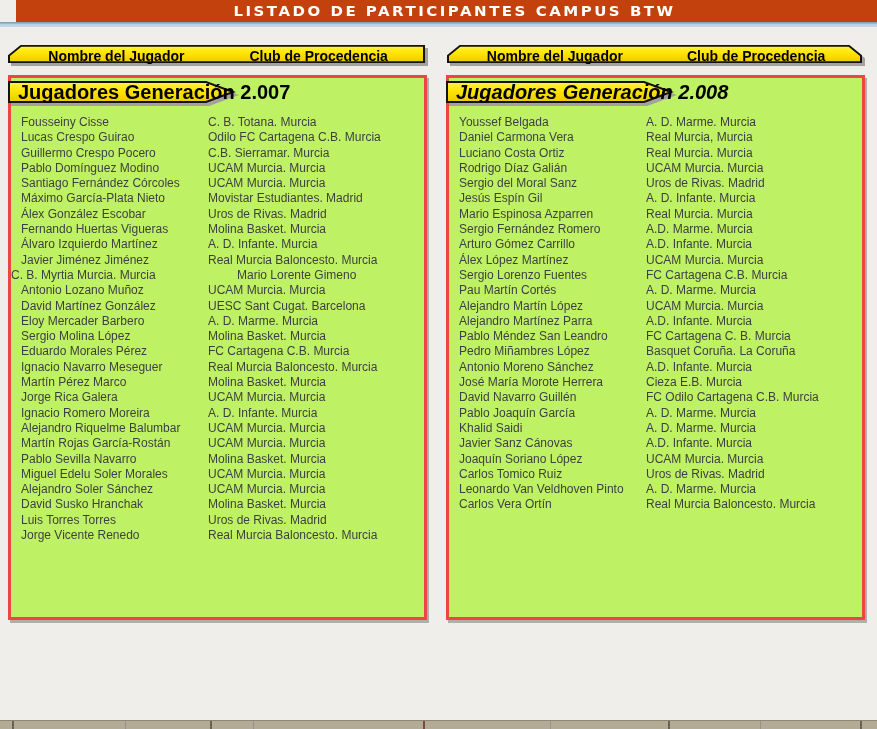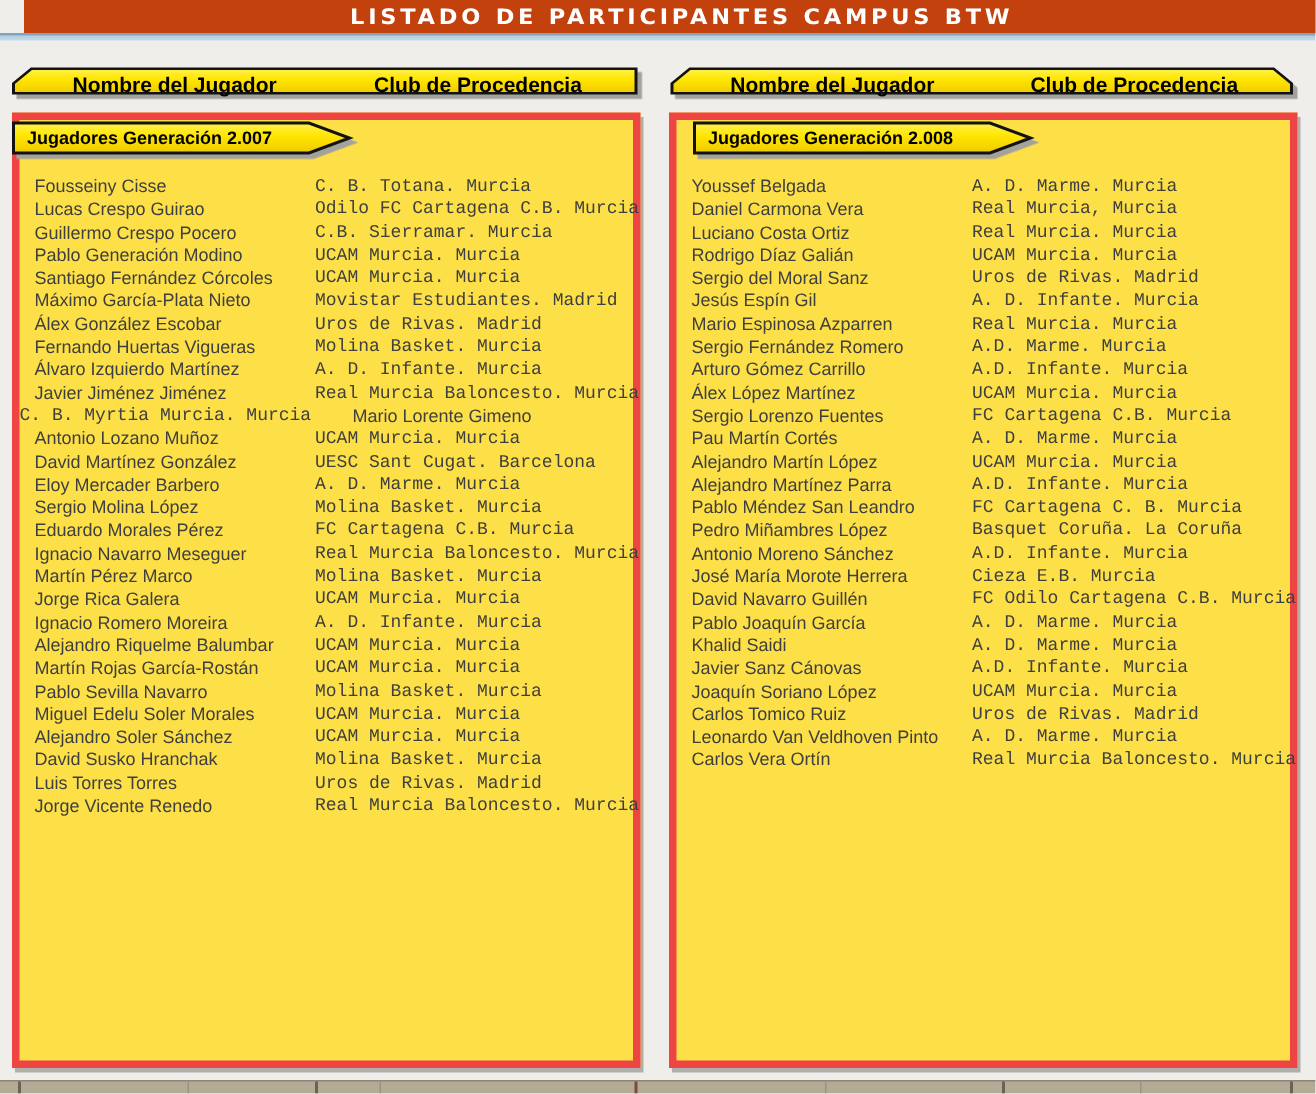--- a/index.html
+++ b/index.html
@@ -33,40 +33,40 @@
     overflow:visible;
   }
   .ch-label{
     position:absolute;top:0;line-height:22px;font-size:14px;font-weight:bold;
     color:#000;text-align:center;white-space:nowrap;
   }
   .ch-name{left:2%;width:48%;}
   .ch-club{left:52%;width:45%;}
   
   .panel{
-    position:absolute;top:75px;width:419px;height:637px;box-sizing:border-box;
-    background:#fde047;border:5px solid #ef4444;
+    position:absolute;top:75px;width:419px;height:545px;box-sizing:border-box;
+    background:#bef264;border:3px solid #ef4444;
     box-shadow:2px 3px 0 rgba(125,124,118,.55);
   }
   .panel-left{left:8px;}
   .panel-right{left:446px;}
   
   .banner{position:absolute;top:81px;width:228px;height:22px;}
   .banner-left{left:8px;}
-  .banner-right{left:462px;}
+  .banner-right{left:446px;font-style:italic;}
   .banner-label{
     position:absolute;left:10px;top:0;line-height:22px;
-    font-size:12px;font-weight:bold;color:#000;white-space:nowrap;
+    font-size:20px;font-weight:bold;color:#000;white-space:nowrap;
   }
   
   .list{position:absolute;left:0;right:0;top:37px;}
   .row{display:flex;line-height:15.3px;font-size:12px;color:#3f3f3f;white-space:nowrap;}
   .cell{display:block;}
   .cell.name{width:187px;padding-left:10px;flex:none;overflow:hidden;}
-  .cell.club{flex:1;font-family:Liberation Mono, monospace;}
+  .cell.club{flex:1;}
   
   .floor-strip{
     position:absolute;left:0;bottom:0;width:877px;height:8px;
     background:#b4ab97;border-top:1px solid #8d8672;box-sizing:content-box;
   }
   .floor-strip .vl{
     position:absolute;top:0;bottom:0;width:2px;background:#6b6254;
   }
   .floor-strip .vl.soft{width:1px;background:#9a9181;}
   .floor-strip .vl.maroon{background:#7b4a3f;}
@@ -117,21 +117,21 @@
         <span class="cell name">Lucas Crespo Guirao</span>
         <span class="cell club">Odilo FC Cartagena C.B. Murcia</span>
       </div>
 
       <div class="row">
         <span class="cell name">Guillermo Crespo Pocero</span>
         <span class="cell club">C.B. Sierramar. Murcia</span>
       </div>
 
       <div class="row">
-        <span class="cell name">Pablo Generación Modino</span>
+        <span class="cell name">Pablo Domínguez Modino</span>
         <span class="cell club">UCAM Murcia. Murcia</span>
       </div>
 
       <div class="row">
         <span class="cell name">Santiago Fernández Córcoles</span>
         <span class="cell club">UCAM Murcia. Murcia</span>
       </div>
 
       <div class="row">
         <span class="cell name">Máximo García-Plata Nieto</span>

